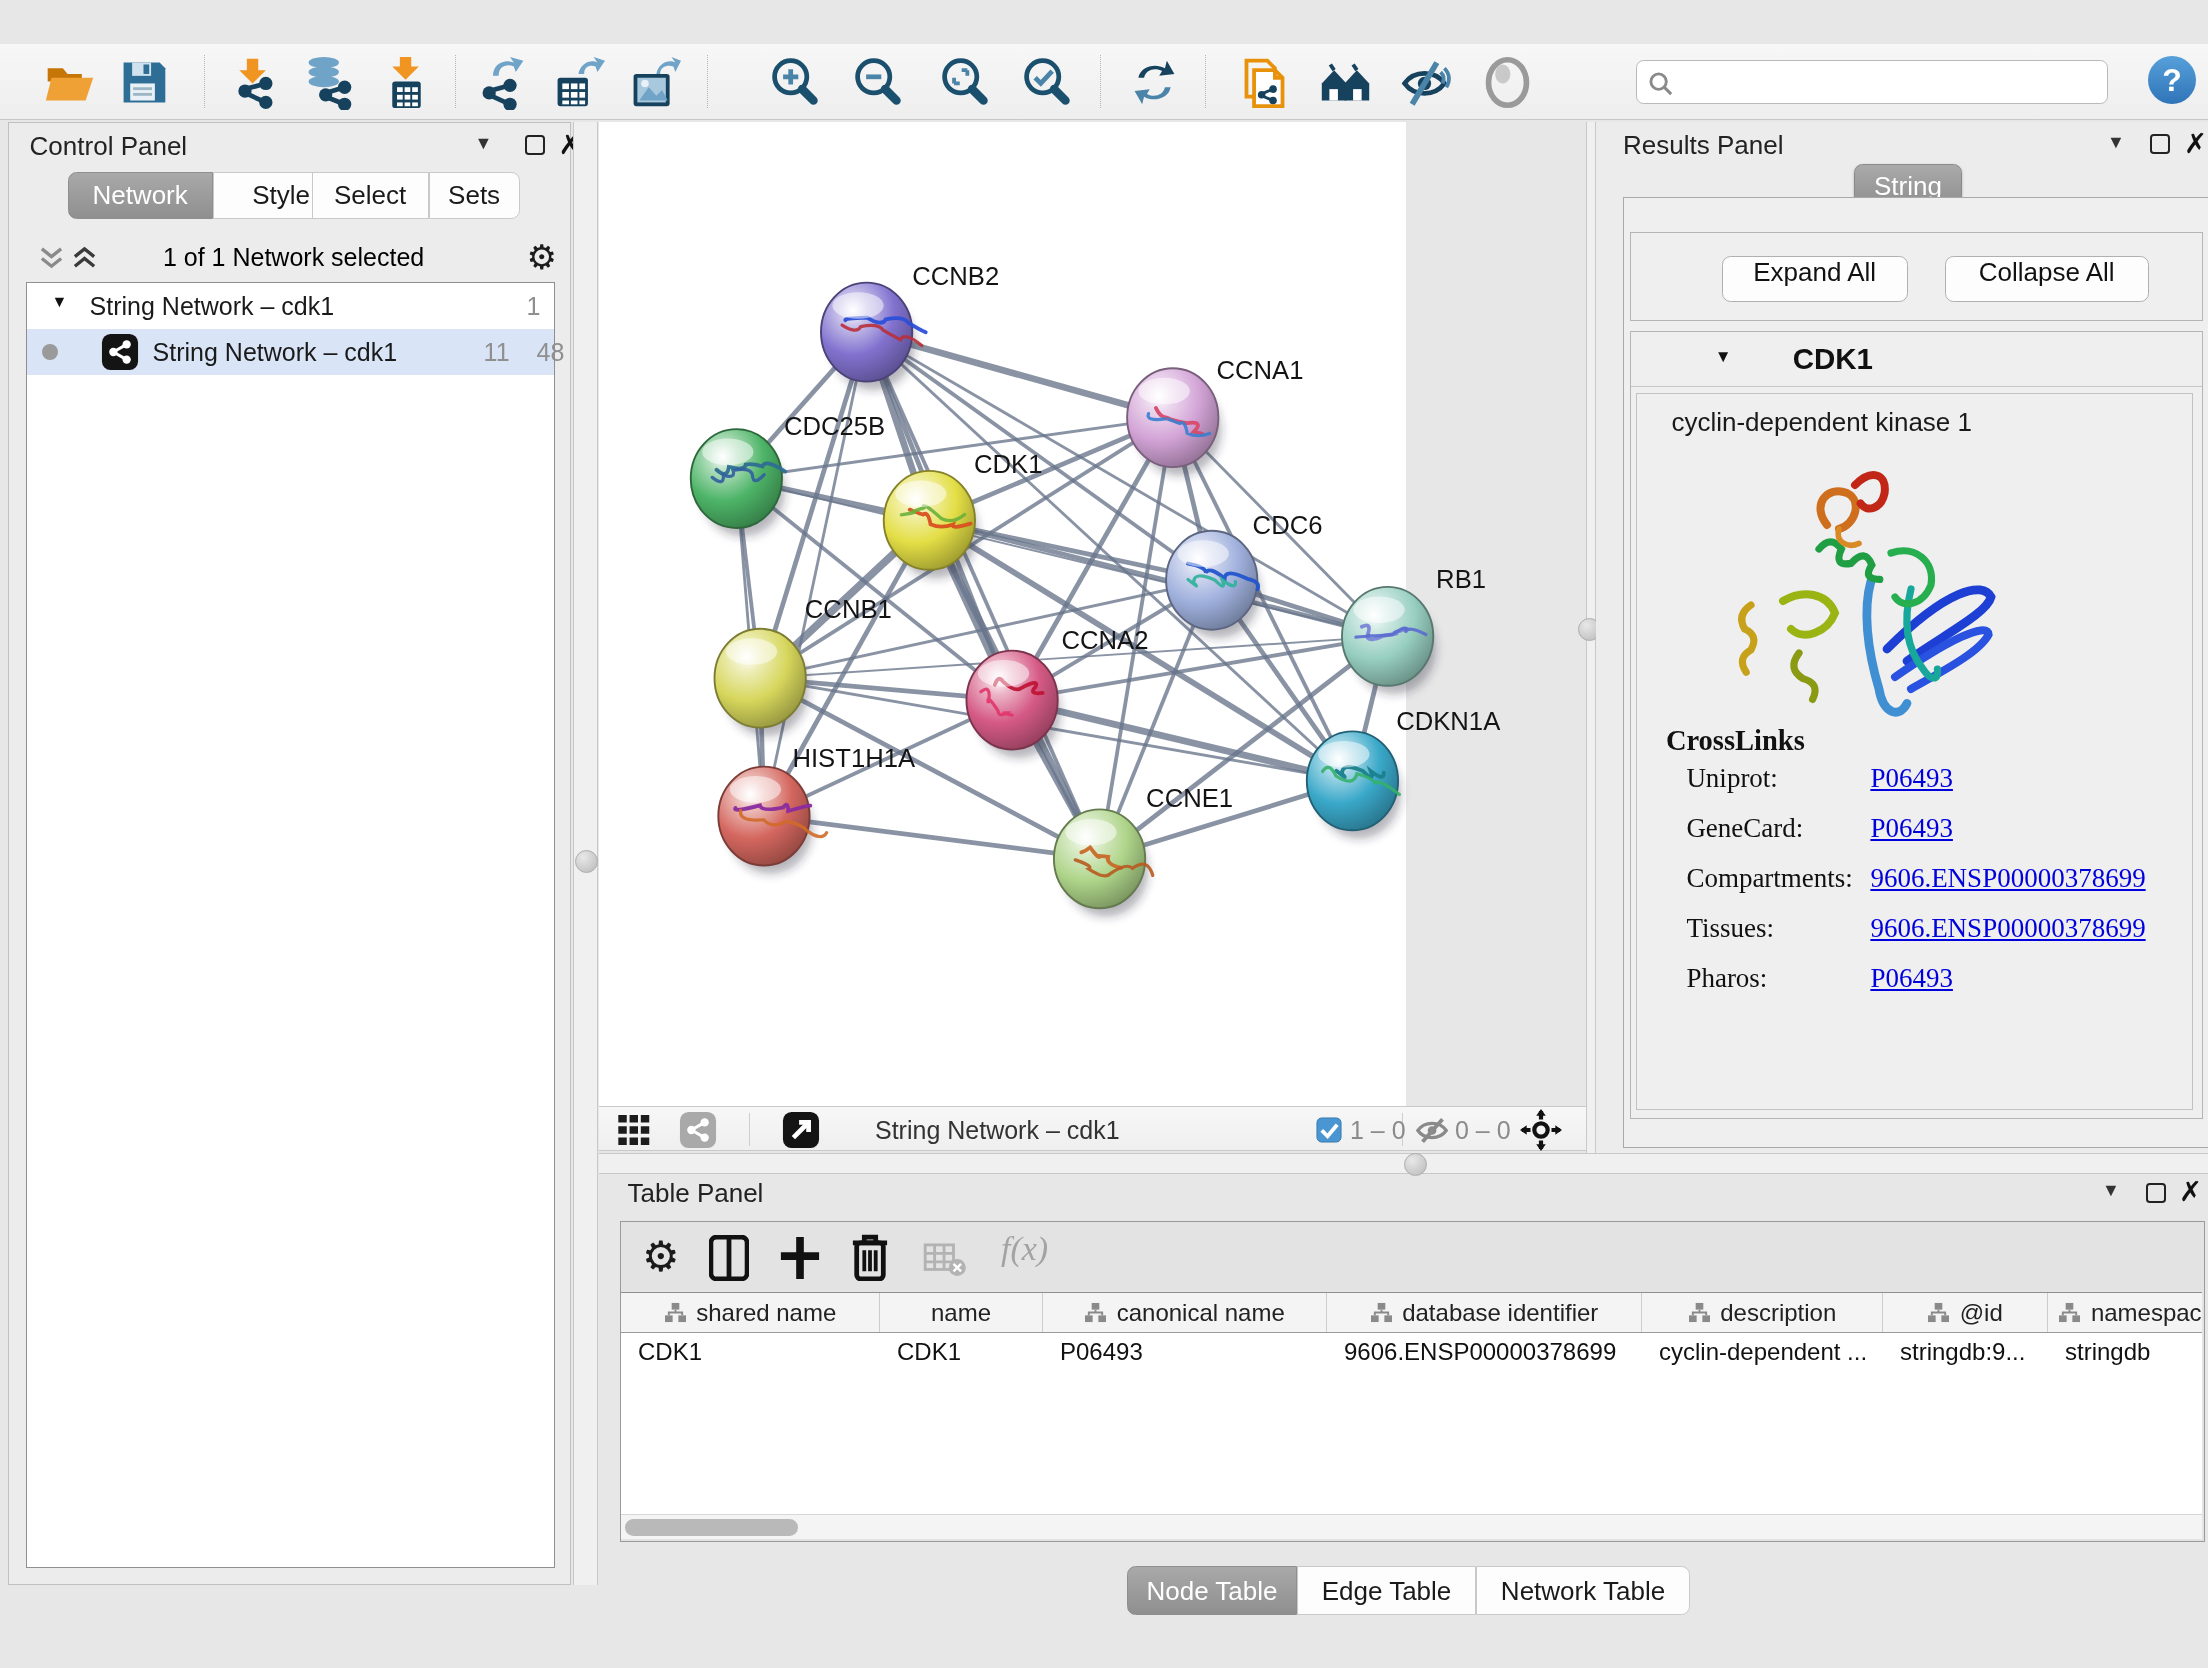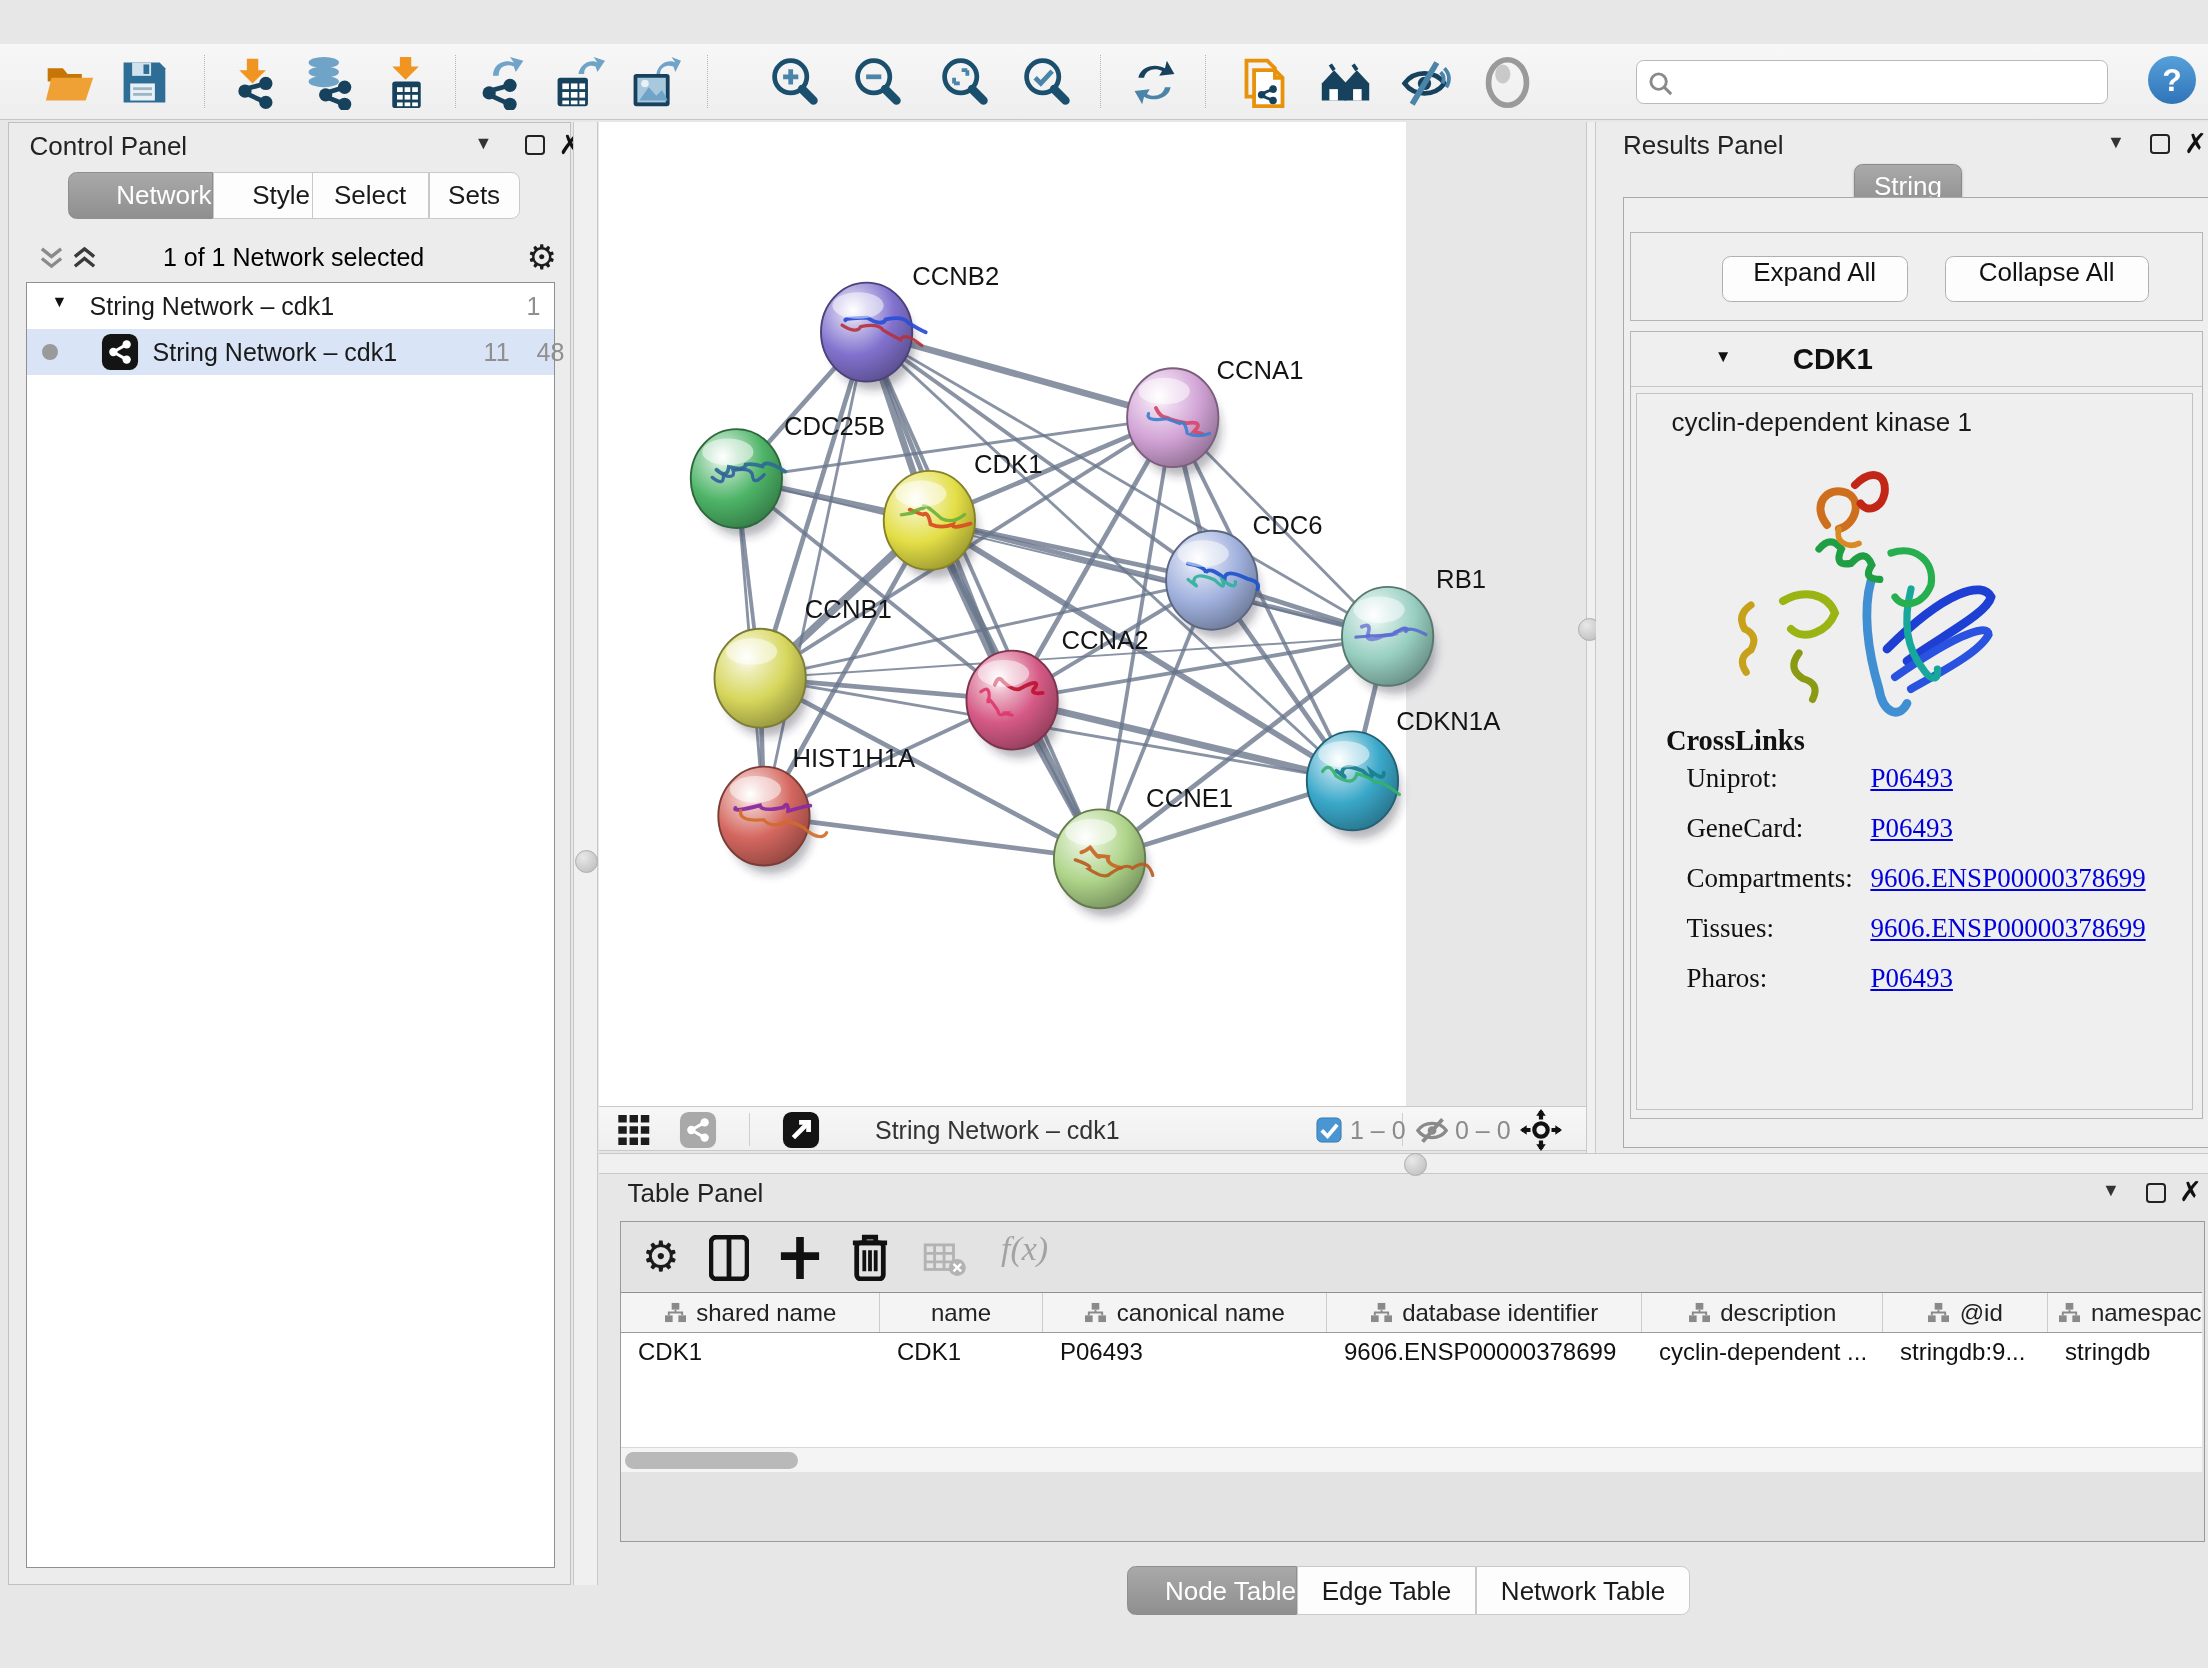--- a/index.html
+++ b/index.html
@@ -32,21 +32,21 @@
   .panel-title { font-size:26px; color:#222; }
   .ph-caret { font-size:18px; color:#333; }
   .ph-float { width:20px; height:20px; border:2.4px solid #222; border-radius:3.8px; }
   .ph-close { font-size:27.6px; font-weight:bold; color:#111; font-family:"DejaVu Sans",sans-serif; }
 
   
   #control-panel { left:7.6px; top:122px; width:563px; height:1463px; background:#ececec;
     border:1px solid #c0c0c0; }
   .tab { position:absolute; top:0; height:47px; background:#fdfdfd; border:1px solid #c9c9c9;
     font-size:26px; color:#1a1a1a; text-align:center; line-height:45px; }
-  .tab.sel { background:linear-gradient(#a9a9a9,#8f8f8f); color:#fff; border-color:#8f8f8f;text-align:right; }
+  .tab.sel { background:linear-gradient(#a9a9a9,#8f8f8f); color:#fff; border-color:#8f8f8f; }
   #ctl-summary-row { position:absolute; left:0; top:114px; width:100%; height:42px; }
   #ctl-tree { position:absolute; left:17px; top:159px; width:529px; height:1286px;
     background:#fff; border:1.9px solid #8f8f8f; }
   .tree-row { position:relative; width:100%; height:46px; font-size:25px; color:#1a1a1a; }
   .tree-row.sel { background:#d9e4f6; }
   .tree-count { position:absolute; font-size:25px; color:#8f8f8f; }
 
   
   #network-panel { left:599px; top:122px; width:807px; height:984px; background:#fff;padding-left:8px; }
   #net-toolbar { left:599px; top:1106px; width:987px; height:45px;
@@ -81,21 +81,21 @@
   .xl-row { position:relative; height:50px; }
   .xl-label { position:absolute; left:49px; font-size:27px; color:#111; }
   .xl-value { position:absolute; left:233px; font-size:27px; color:#0000dd; text-decoration:underline; }
   #xl-title { position:absolute; left:28.5px; top:331px; font-size:28.5px; font-weight:bold;
     font-family:"Liberation Serif", serif; color:#111; }
 
   
   #table-panel { left:599px; top:1153px; width:1609px; height:464px; }
   #tbl-outer { position:absolute; left:21px; top:68px; width:1585px; height:321px;
     background:#e3e3e3; border:1.9px solid #9a9a9a; }
-  #tbl-grid { position:absolute; left:0px; top:70px; width:1581px; height:180px; background:#fff;
+  #tbl-grid { position:absolute; left:0px; top:70px; width:1581px; height:247px; background:#fff;
     border-top:1.9px solid #8f8f8f; }
   #thead { position:absolute; left:0; top:0; width:100%; height:40px; background:#f4f4f4;
     border-bottom:1.9px solid #9a9a9a; display:flex; }
   .th { position:relative; height:100%; display:flex; align-items:center; justify-content:center;
     gap:9.5px; font-size:24px; color:#222; border-right:1px solid #cdcdcd; overflow:hidden; flex:0 0 auto; }
   #trow { position:absolute; left:0; top:40px; width:100%; height:38px; display:flex; }
   .td { font-size:24px; color:#111; padding-left:17px; line-height:38px; overflow:hidden;
     white-space:nowrap; flex:0 0 auto; }
   #tbl-hscroll { position:absolute; left:0; bottom:0; width:1581px; height:25px; background:#f4f4f4;
     border-top:1px solid #d7d7d7; }

